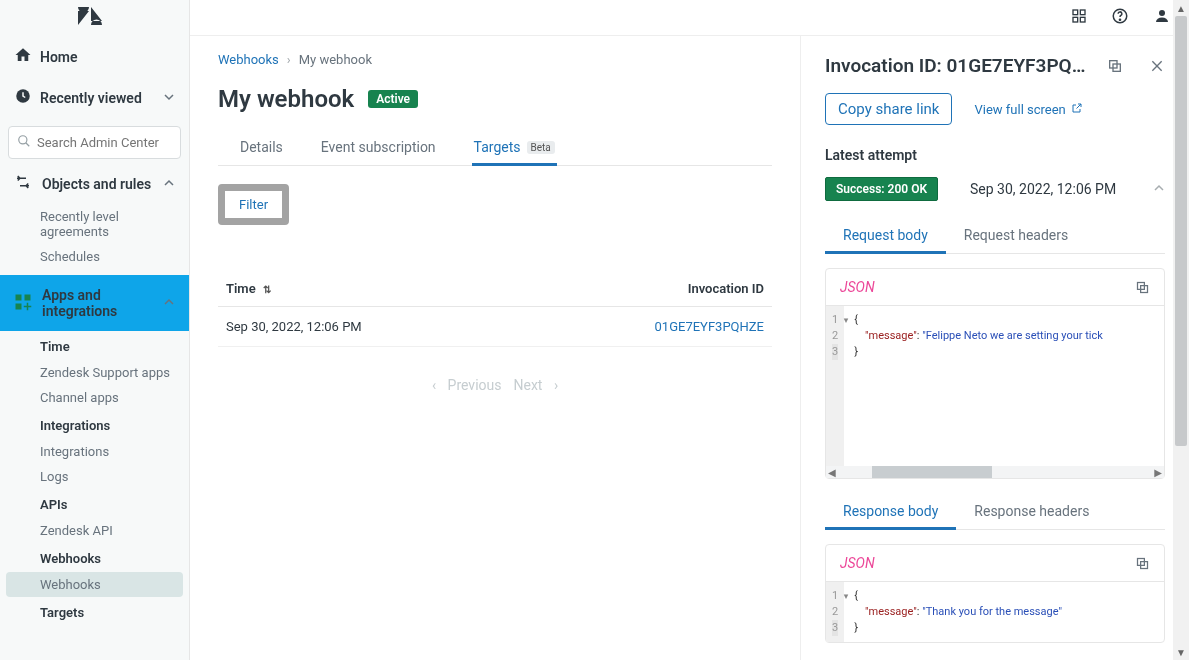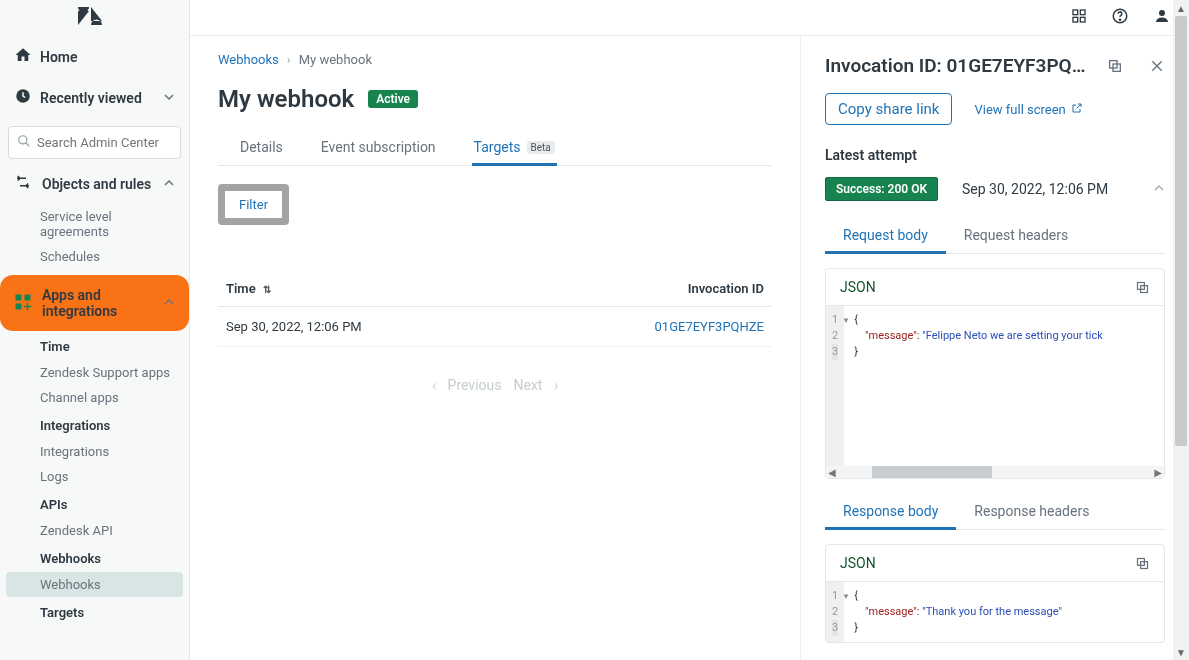--- a/index.html
+++ b/index.html
@@ -6,21 +6,21 @@
   body { background: #fff; color: #2f3941; width: 1189px; height: 660px; overflow: hidden; position: relative; }
   .root { display: flex; height: 100%; }
   .sidebar { width: 190px; background: #f7f9f9; border-right: 1px solid #e6e6e6; display: flex; flex-direction: column; height: 100%; }
   .logo-row { height: 36px; display: flex; align-items: center; padding-left: 78px; }
   .logo { }
   .nav-item { display: flex; align-items: center; padding: 10px 14px; font-size: 14px; font-weight: 600; cursor: pointer; gap: 8px; position: relative;}
   .nav-item .caret { margin-left: auto; }
   .search-box { margin: 8px 8px 4px 8px; border: 1px solid #d8dcde; border-radius: 4px; background: #fff; display: flex; align-items: center; padding: 6px 8px; gap: 6px; }
   .search-box input { border: 0; outline: 0; font-size: 13px; flex: 1; background: transparent; }
   .section-head { display: flex; align-items: center; padding: 10px 14px; font-size: 14px; font-weight: 600; background: #f7f9f9; cursor: pointer; gap: 10px; }
-  .section-head.selected { background: #f97316; border-radius: 13px; }
+  .section-head.selected { background: #0ea5e9; }
   .section-head .caret { margin-left: auto; }
   .sub-item { font-size: 13px; color: #68737d; padding: 5px 14px 5px 40px; cursor: pointer; }
   .sub-group-head { font-size: 13px; color: #2f3941; font-weight: 600; padding: 8px 14px 6px 40px; }
   .sub-item.active { background: #d9e5e5; border-radius: 4px; margin: 0 6px; padding-left: 34px;}
   .scroll-area { flex: 1; overflow: auto; }
 
   .main { flex: 1; display: flex; flex-direction: column; position: relative; }
   .topbar { height: 36px; display: flex; align-items: center; justify-content: flex-end; padding: 0 18px; gap: 24px; border-bottom: 1px solid #eee; }
   .topbar .ticon { cursor: pointer; }
 
@@ -49,31 +49,31 @@
   .pager span { display: inline-flex; align-items: center; gap: 4px; cursor: default; }
 
   .panel { width: 388px; padding: 18px 24px 4px 24px; overflow: auto; font-size: 14px; position: relative; }
   .panel-head { display: flex; align-items: center; gap: 10px; }
   .panel-head h2 { font-size: 19px; font-weight: 600; color: #2f3941; flex: 1; white-space: nowrap; overflow: hidden; text-overflow: ellipsis; }
   .icon-btn { cursor: pointer; color: #68737d; display: inline-flex; }
   .panel-actions { margin-top: 16px; display: flex; align-items: center; gap: 22px; }
   .copy-link-btn { border: 1px solid #1f73b7; color: #1f73b7; background: #fff; font-size: 15px; padding: 6px 12px; border-radius: 4px; cursor: pointer; }
   .view-full { color: #1f73b7; font-size: 13px; cursor: pointer; display: inline-flex; align-items: center; gap: 5px;}
   .latest-label { margin-top: 22px; font-weight: 600; color: #2f3941; font-size: 14px;}
-  .attempt-row { display: flex; align-items: center; gap: 24px; margin-top: 14px; }
+  .attempt-row { display: flex; align-items: center; gap: 32px; margin-top: 14px; }
   .status-badge { background: #17834f; color: #fff; font-size: 12px; font-weight: 600; padding: 4px 10px; border-radius: 2px; border: 1px solid #0f6b3f;}
   .attempt-time { color: #2f3941; font-size: 14px; }
   .attempt-row .caret { margin-left: auto; color: #a7adb0; }
 
   .subtabs { display: flex; border-bottom: 1px solid #e6e6e6; margin-top: 18px; font-size: 14px; align-items: center; }
   .subtab { padding: 8px 18px; cursor: pointer; color: #68737d; border-bottom: 3px solid transparent; margin-bottom: -1px; }
   .subtab.active { color: #1f73b7; border-bottom-color: #1f73b7; }
 
   .json-card { border: 1px solid #e6e6e6; border-radius: 4px; margin-top: 14px; }
-  .json-card-head { display: flex; align-items: center; justify-content: space-between; padding: 10px 14px; border-bottom: 1px solid #e6e6e6; font-size: 14px; color: #14532d; }
+  .json-card-head { display: flex; align-items: center; justify-content: space-between; padding: 10px 14px; border-bottom: 1px solid #e6e6e6; font-size: 14px; color: #ec4899; font-style: italic; }
   .json-body { font-family: ui-monospace, Menlo, Consolas, monospace; font-size: 11px; display: flex; white-space: nowrap; overflow: auto hidden; height: 160px; }
   .json-body.short { height: auto; overflow-x: auto; }
   .gutter { background: #f0f0f0; color: #999; text-align: right; padding: 6px 6px; line-height: 16px; font-size: 11px; user-select: none; }
   .gutter .ln { position: relative; }
   .gutter .tri { position: absolute; right: -10px; font-size: 9px; color: #888;}
   .code { padding: 6px 10px; line-height: 16px; }
   .code .brace { color: #333; }
   .code .key { color: #9a2020; }
   .code .colon { color: #333; }
   .code .str { color: #2a4fb7; }
@@ -129,21 +129,21 @@
       <div class="section-head">
         <span><svg width="18" height="18" viewBox="0 0 24 24" fill="none" stroke="#2f3941" stroke-width="2">
               <path d="M4 7 H16 M8 7 L5 4 M8 7 L5 10"></path>
               <path d="M20 17 H8 M16 17 L19 14 M16 17 L19 20"></path>
             </svg></span>
         <span>Objects and rules</span>
         <span class="caret"><svg width="12" height="12" viewBox="0 0 12 12">
               <path d="M2 8 L6 4 L10 8" stroke="#68737d" stroke-width="1.5" fill="none"></path>
             </svg></span>
       </div>
-      <div class="sub-item">Service level agreements</div>
+      <div class="sub-item">Recently level agreements</div>
       <div class="sub-item">Schedules</div>
 
       <div class="section-head selected" style="margin-top:6px; padding-top:12px; padding-bottom:12px;">
         <span><svg width="18" height="18" viewBox="0 0 24 24" fill="#17834f">
               <rect x="2" y="2" width="8" height="8"></rect>
               <rect x="14" y="2" width="8" height="8"></rect>
               <rect x="2" y="14" width="8" height="8"></rect>
               <path d="M18 13 V23 M13 18 H23" stroke="#17834f" stroke-width="2"></path>
             </svg></span>
         <span>Apps and integrations</span>

